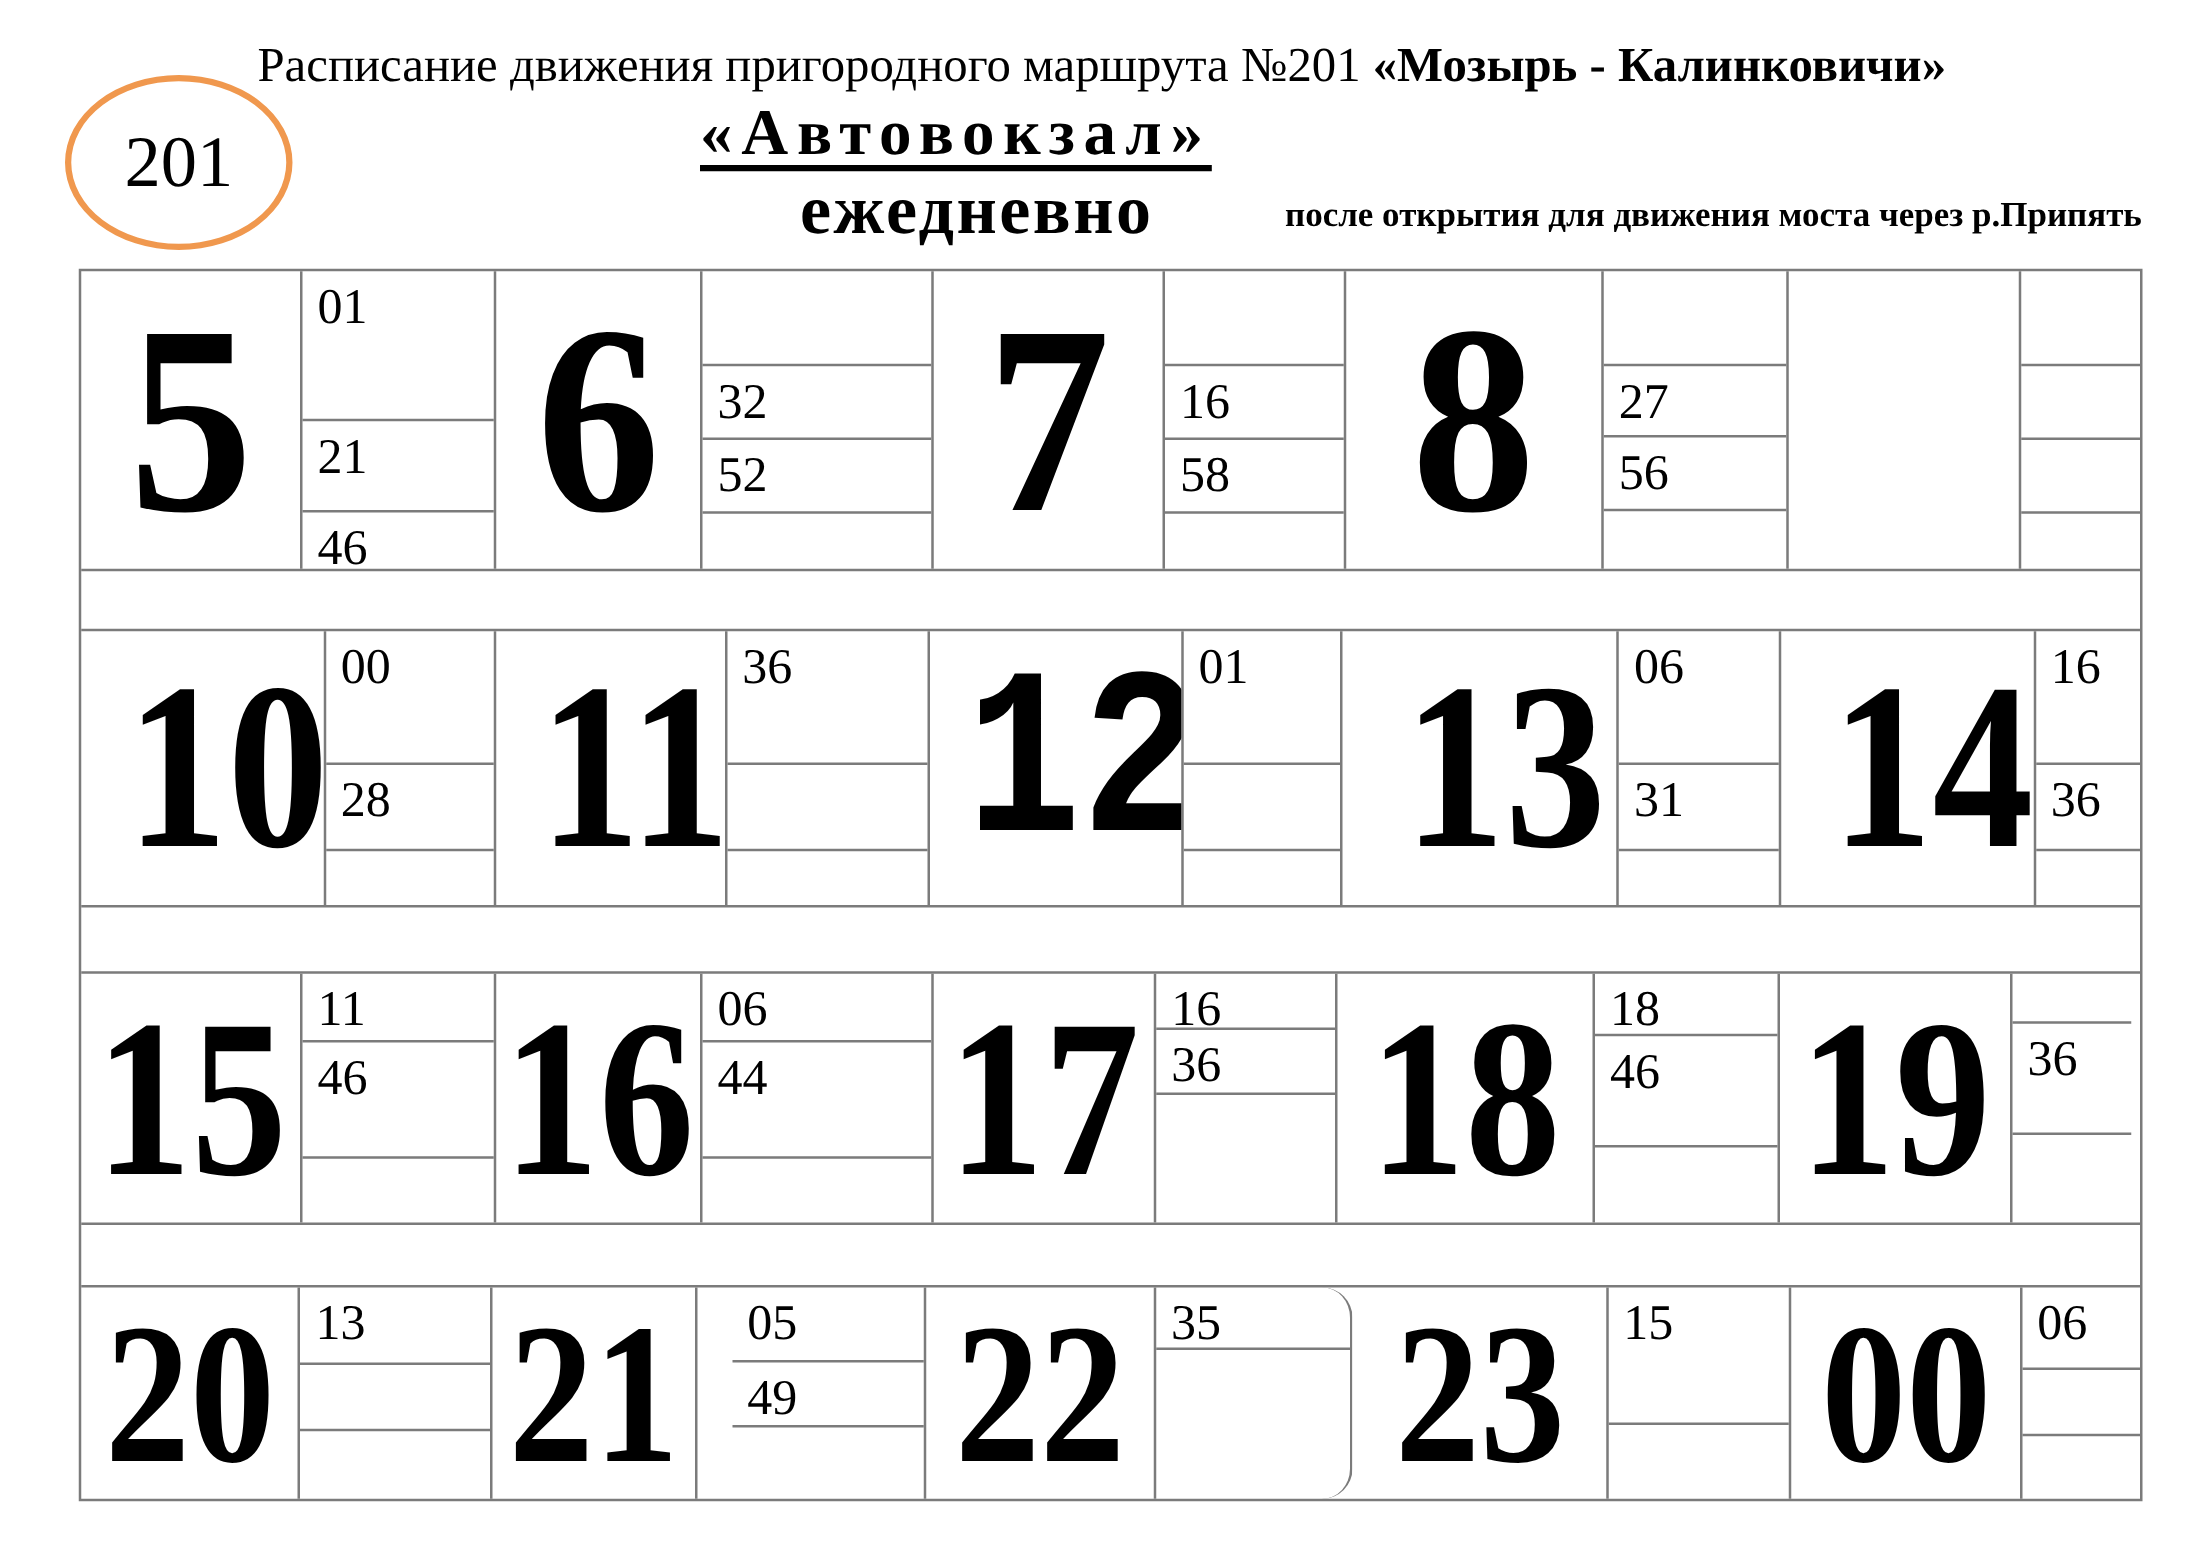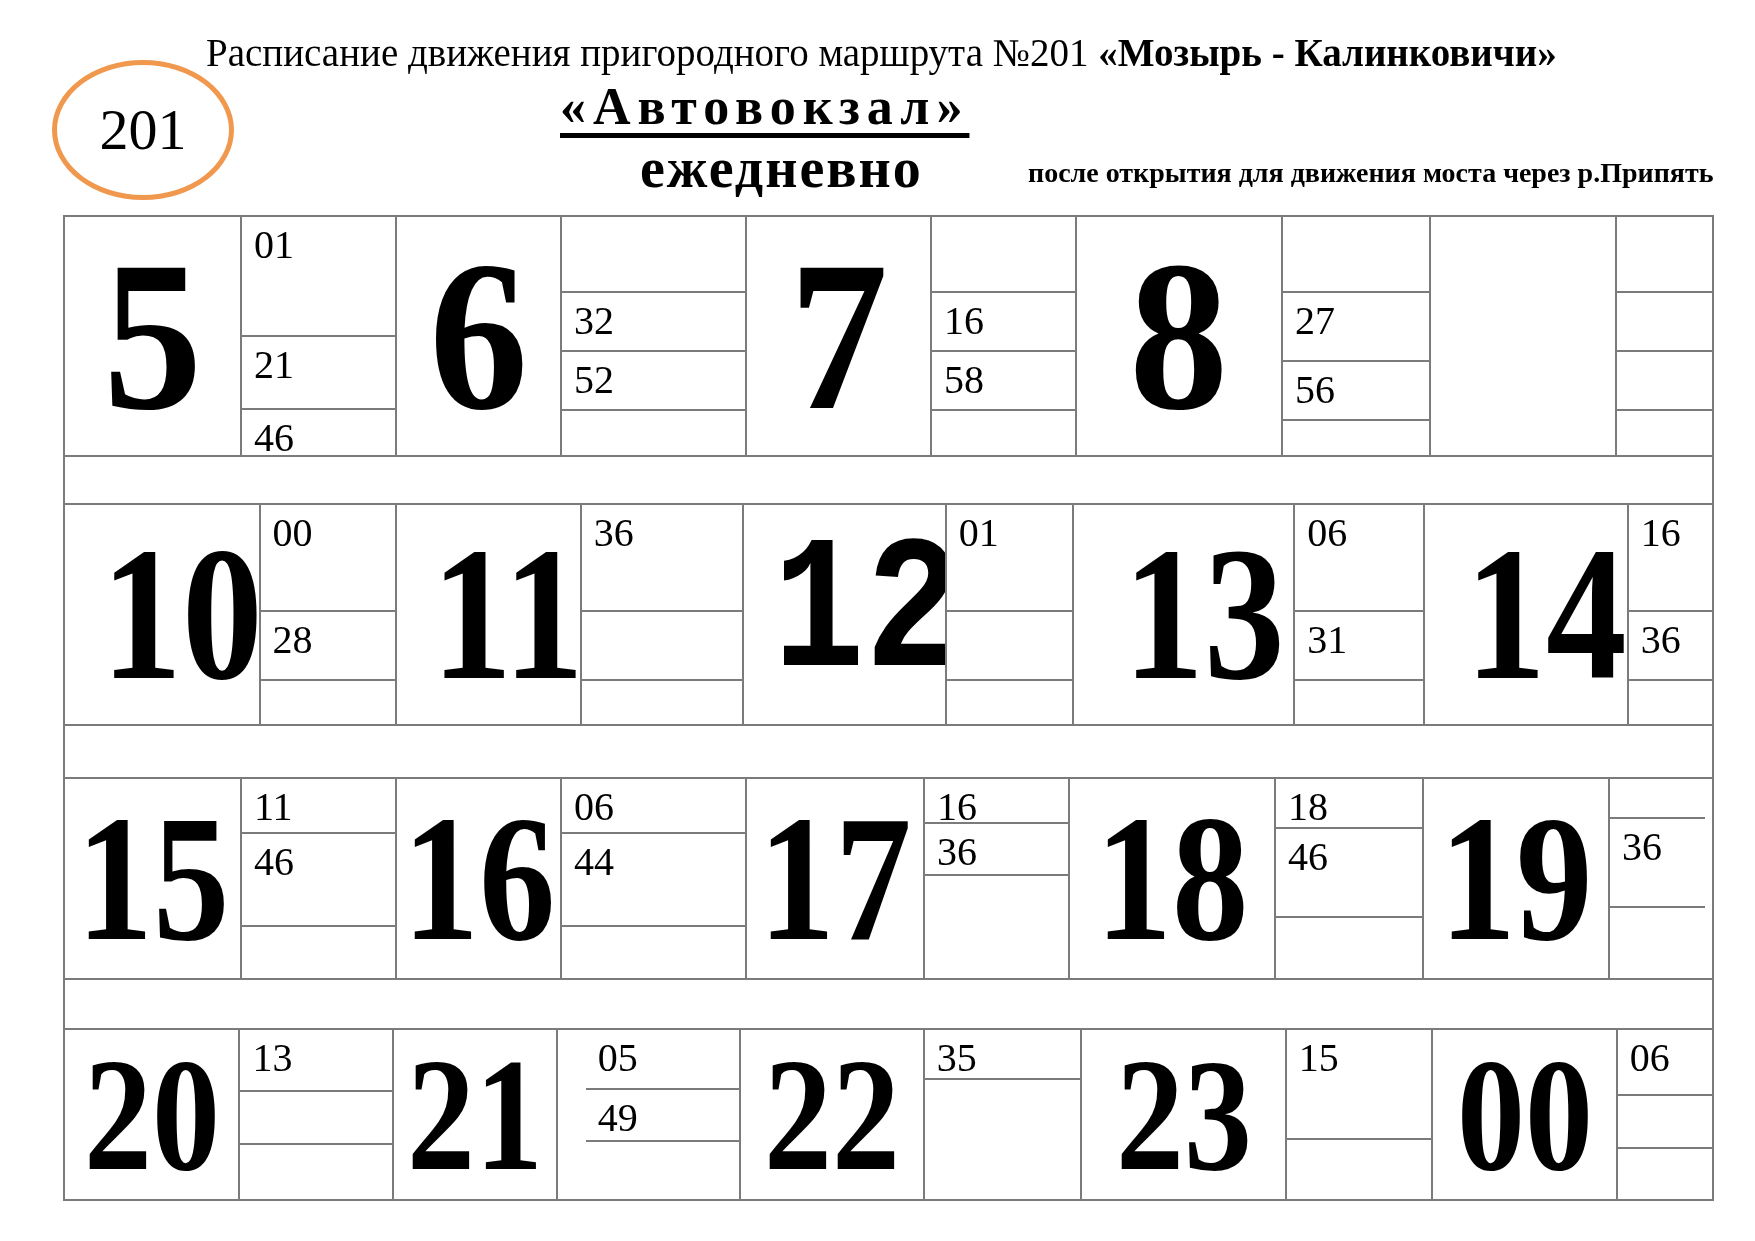--- a/index.html
+++ b/index.html
@@ -97,21 +97,21 @@
           <div class="mcell" style="height: 76px;"></div>
           <div class="mcell" style="height: 59px;">16</div>
           <div class="mcell" style="height: 59px;">58</div>
           <div class="mcell" style="height: 44px;"></div>
         </div>
         <div class="hour" style="width: 206px;">
           <span>8</span>
         </div>
         <div class="mins" style="width: 148px;">
           <div class="mcell" style="height: 76px;"></div>
-          <div class="mcell" style="height: 69px;">27</div>
+          <div class="mcell" style="height: 57px;">27</div>
           <div class="mcell" style="height: 59px;">56</div>
           <div class="mcell" style="height: 44px;"></div>
         </div>
         <div class="hour" style="width: 186px;">
           <span></span>
         </div>
         <div class="mins last" style="width: 95px;">
           <div class="mcell" style="height: 76px;"></div>
           <div class="mcell" style="height: 59px;"></div>
           <div class="mcell" style="height: 59px;"></div>
@@ -218,21 +218,21 @@
           <span>21</span>
         </div>
         <div class="mins" style="width: 185px; padding-left: 28px;">
           <div class="mcell" style="height: 60px;">05</div>
           <div class="mcell" style="height: 52px;">49</div>
           <div class="mcell" style="height: 59px;"></div>
         </div>
         <div class="hour" style="width: 185px;">
           <span>22</span>
         </div>
-        <div class="mins" style="width: 159px;">
+        <div class="mins" style="width: 159px; border-radius: 24px;">
           <div class="mcell" style="height: 50px;">35</div>
           <div class="mcell" style="height: 121px;"></div>
         </div>
         <div class="hour" style="width: 206px;">
           <span>23</span>
         </div>
         <div class="mins" style="width: 148px;">
           <div class="mcell" style="height: 110px;">15</div>
           <div class="mcell" style="height: 61px;"></div>
         </div>

